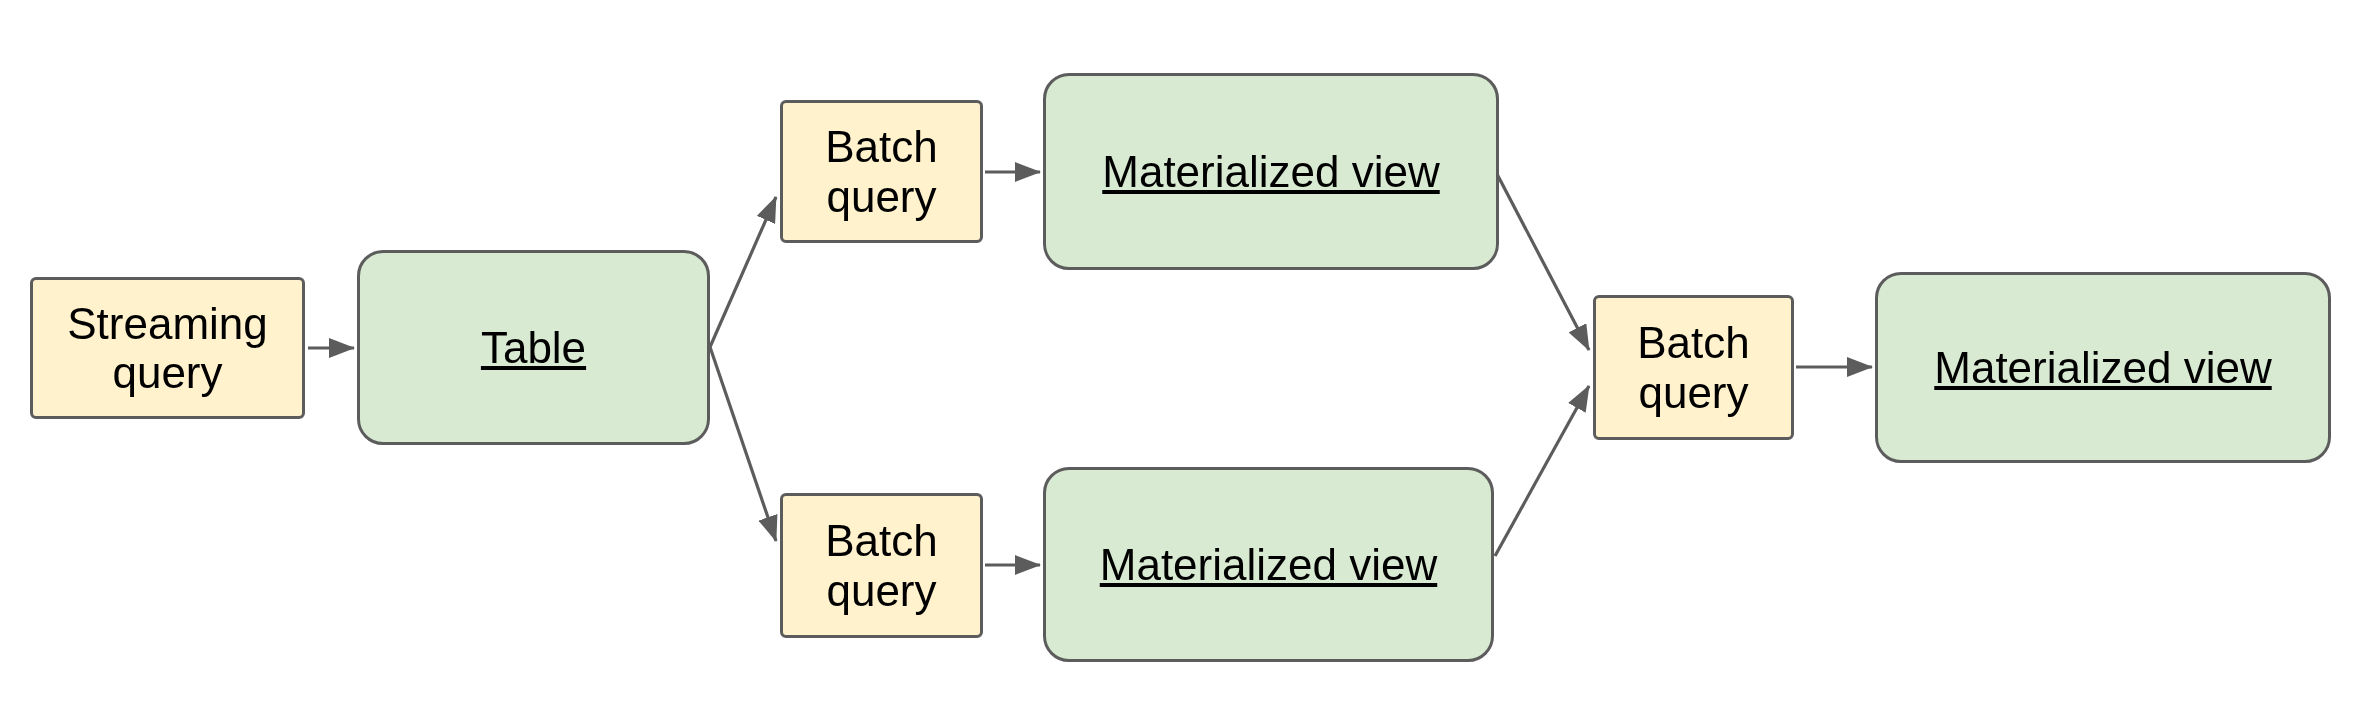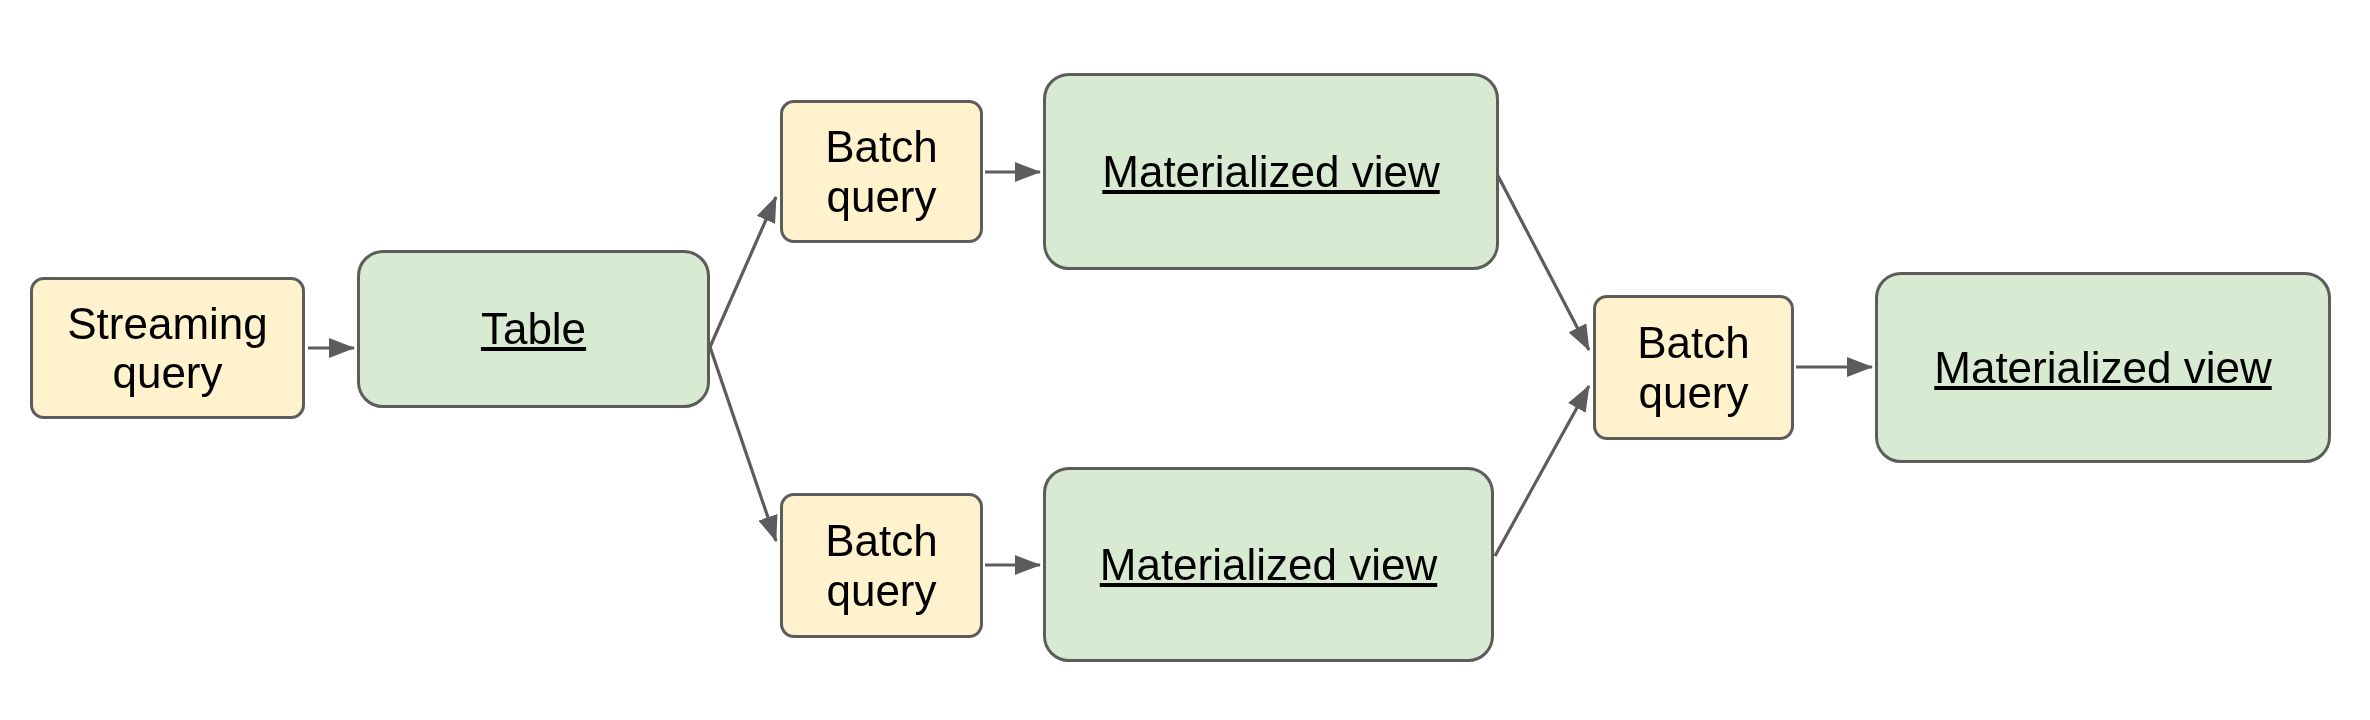--- a/index.html
+++ b/index.html
@@ -35,21 +35,21 @@
     justify-content: center;
     text-align: center;
     border: 3px solid var(--border, #5c5c5c);
     color: var(--text, #000000);
     font-size: 44px;
     line-height: 1.12;
     padding: 0 8px;
   }
   .node.query {
     background: var(--query_fill, #fff2cc);
-    border-radius: 14px;
+    border-radius: 6px;
   }
   .node.view {
     background: var(--view_fill, #d9ead3);
     border-radius: 26px;
     text-decoration: underline;
   }
 </style>
 </head>
 <body>
 
@@ -68,21 +68,21 @@
     <line x1="985" y1="565" x2="1040" y2="565" marker-end="url(#arrow)"></line>
     <line x1="1497" y1="174" x2="1589" y2="350" marker-end="url(#arrow)"></line>
     <line x1="1495" y1="556" x2="1589" y2="386" marker-end="url(#arrow)"></line>
     <line x1="1796" y1="367" x2="1872" y2="367" marker-end="url(#arrow)"></line>
   </svg>
 
   <div class="node query" style="left:30px; top:277px; width:275px; height:142px;">
     <span>Streaming query</span>
   </div>
 
-  <div class="node view" style="left:357px; top:250px; width:353px; height:158px;">
+  <div class="node view" style="left:357px; top:250px; width:353px; height:195px;">
     <span>Table</span>
   </div>
 
   <div class="node query" style="left:780px; top:100px; width:203px; height:143px;">
     <span>Batch query</span>
   </div>
 
   <div class="node view" style="left:1043px; top:73px; width:456px; height:197px;">
     <span>Materialized view</span>
   </div>

